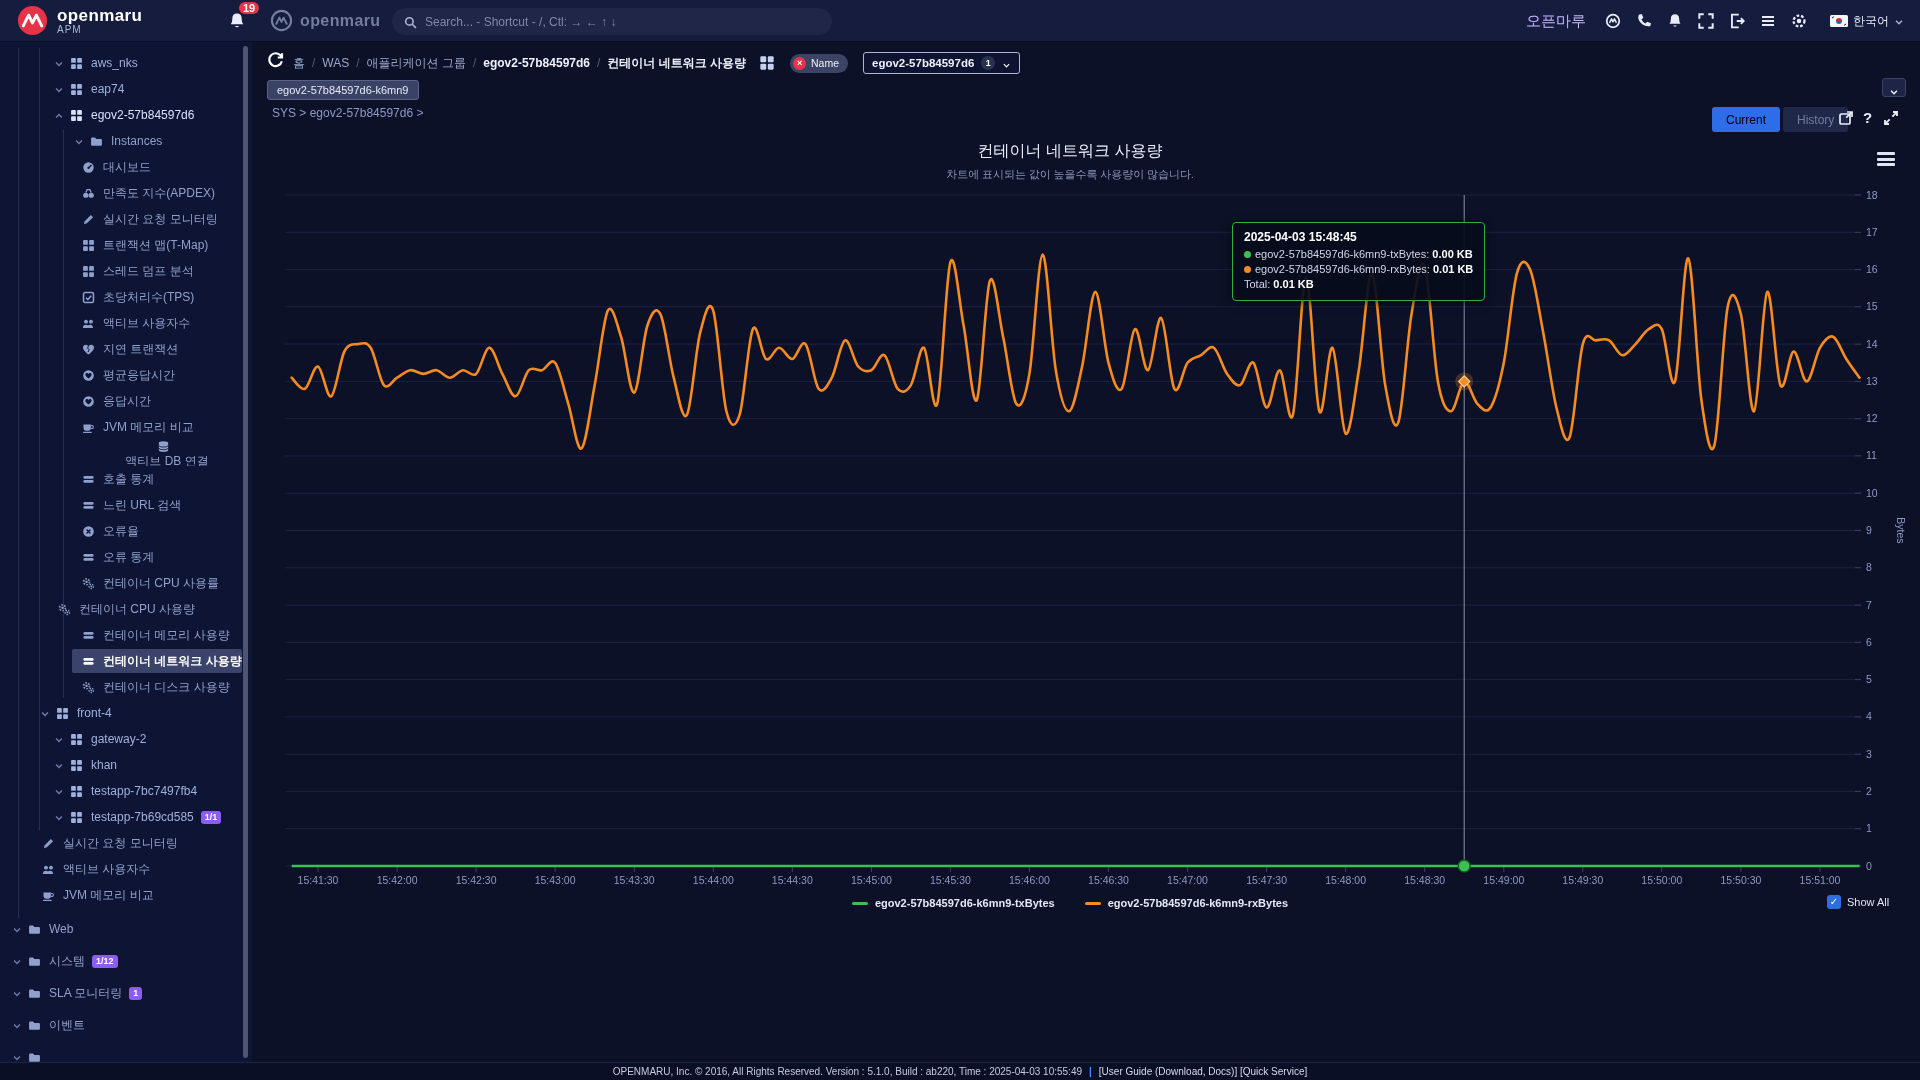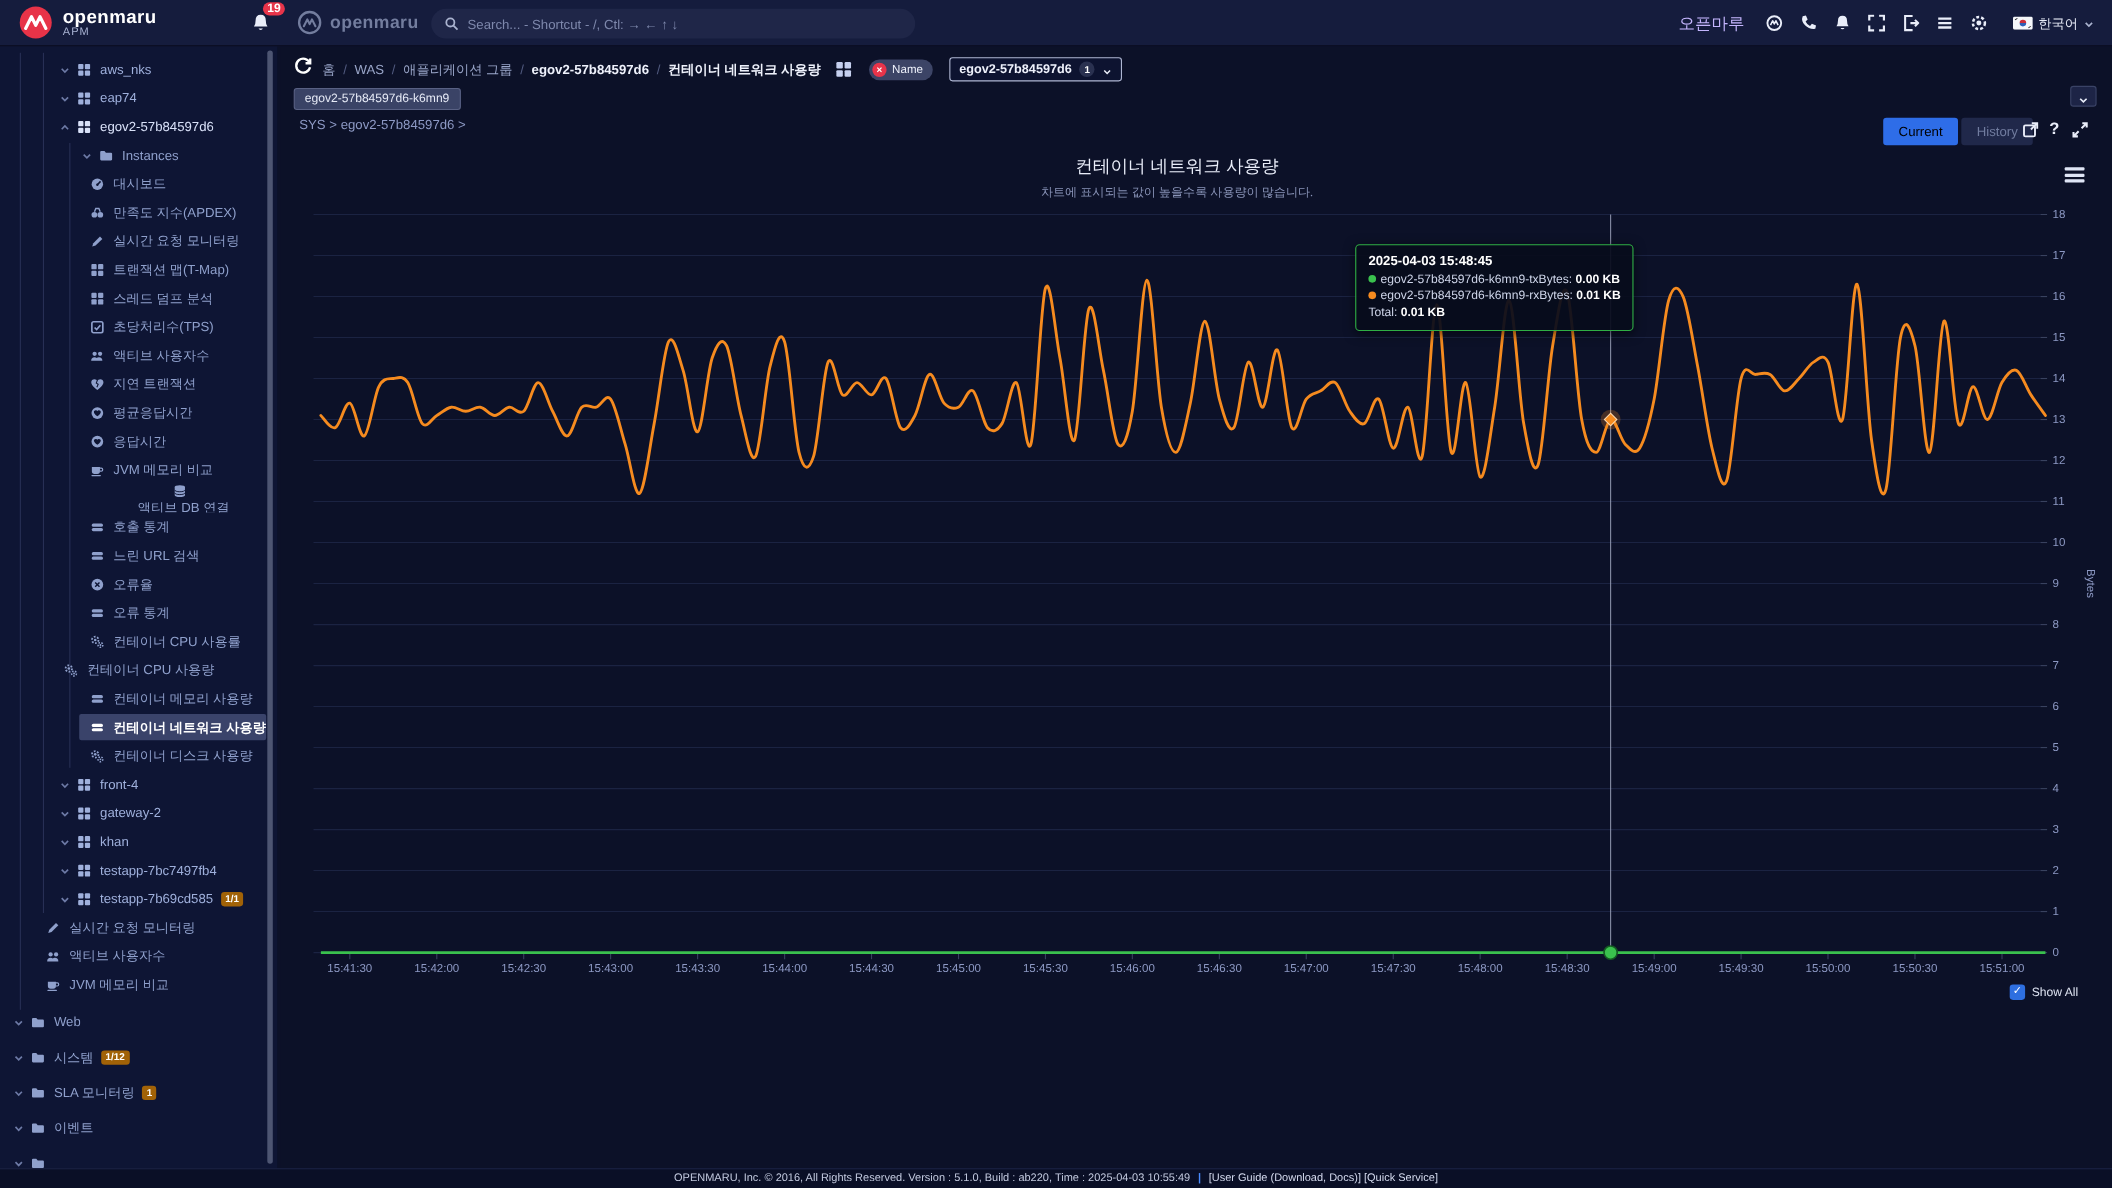--- a/index.html
+++ b/index.html
@@ -35,21 +35,21 @@
   .srow { position:relative; height:26px; display:flex; align-items:center; font-size:12px; color:#8fa0cc; cursor:pointer; white-space:nowrap; }
   .srow.top { height:32px; }
   .srow > * { position:relative; }
   .srow .caret { width:10px; height:10px; color:#6d7aa6; margin-right:6px; flex:none; }
   .srow .icn { width:13px; height:13px; margin-right:8px; flex:none; }
   .srow .lbl { overflow:hidden; text-overflow:ellipsis; }
   .srow.grp { color:#9fb0dc; }
   .srow.exp { color:#d9e1f8; }
   .srow.sel { color:#fff; font-weight:bold; }
   .selbg { position:absolute !important; left:72px; right:10px; top:1px; bottom:1px; background:#3a436a; border-radius:2px; }
-  .badge { background:#a16207; color:#fff; font-size:9px; font-weight:bold; border-radius:3px; padding:1.5px 4px; margin-left:7px; line-height:10px; }
+  .badge { background:#8b5cf6; color:#fff; font-size:9px; font-weight:bold; border-radius:3px; padding:1.5px 4px; margin-left:7px; line-height:10px; }
   .sb-scroll { position:absolute; right:4px; top:4px; width:5px; bottom:4px; background:#828aa6; opacity:.55; border-radius:3px; }
 
   
   .main { position:absolute; left:255px; top:42px; right:0; bottom:18px; background:#0c1128; }
   .refresh-btn { position:absolute; left:12px; top:9px; width:17px; height:17px; color:#fff; cursor:pointer; }
   .crumbs { position:absolute; left:38px; top:10px; display:flex; align-items:center; gap:7px; font-size:12px; }
   .crumb { color:#9aa6c9; cursor:pointer; }
   .crumb.hl { color:#eef1fb; font-weight:bold; }
   .crumb-sep { color:#525b80; }
   .grid-toggle { width:16px; height:16px; color:#c6d0ef; margin-left:6px; cursor:pointer; }
@@ -413,21 +413,21 @@
       </div>
       <div class="srow" style="padding-left: 82px;">
         <span class="icn"><svg viewBox="0 0 12 12">
             <circle cx="4.2" cy="4.4" r="2.7" fill="none" stroke="currentColor" stroke-width="1.5" stroke-dasharray="1.5 1.3"></circle>
             <circle cx="4.2" cy="4.4" r="1.1" fill="currentColor"></circle>
             <circle cx="8.6" cy="8.6" r="2" fill="none" stroke="currentColor" stroke-width="1.3" stroke-dasharray="1.2 1.1"></circle>
             <circle cx="8.6" cy="8.6" r="0.8" fill="currentColor"></circle>
           </svg></span>
         <span class="lbl">컨테이너 디스크 사용량</span>
       </div>
-      <div class="srow grp" style="padding-left: 54px; text-align: right;">
+      <div class="srow grp" style="padding-left: 40px; text-align: right;">
         <span class="caret"><svg viewBox="0 0 12 12">
             <path d="M2.5 4.2 L6 7.8 L9.5 4.2" fill="none" stroke="currentColor" stroke-width="1.8"></path>
           </svg></span>
         <span class="icn"><svg viewBox="0 0 12 12">
             <g fill="currentColor">
               <rect x="1" y="1" width="4.4" height="4.4" rx="0.8"></rect>
               <rect x="6.6" y="1" width="4.4" height="4.4" rx="0.8"></rect>
               <rect x="1" y="6.6" width="4.4" height="4.4" rx="0.8"></rect>
               <rect x="6.6" y="6.6" width="4.4" height="4.4" rx="0.8"></rect>
             </g>
@@ -750,20 +750,30 @@
 
   <div class="tooltip">
     <div class="tt-title">2025-04-03 15:48:45</div>
     <div id="tt-rows">
         <div class="tt-row"><span class="tt-dot" style="background:#3ac14e"></span><span>egov2-57b84597d6-k6mn9-txBytes:</span> <span class="tt-val">0.00 KB</span></div>
         <div class="tt-row"><span class="tt-dot" style="background:#f68b1f"></span><span>egov2-57b84597d6-k6mn9-rxBytes:</span> <span class="tt-val">0.01 KB</span></div>
       </div>
     <div class="tt-row"><span>Total:</span> <span class="tt-val">0.01 KB</span></div>
   </div>
 
+  <div class="legend" id="legend">
+      <span class="lg-item">
+        <span class="lg-dash" style="background:#3ac14e"></span>
+        <span class="lg-txt">egov2-57b84597d6-k6mn9-txBytes</span>
+      </span>
+      <span class="lg-item">
+        <span class="lg-dash" style="background:#f68b1f"></span>
+        <span class="lg-txt">egov2-57b84597d6-k6mn9-rxBytes</span>
+      </span>
+    </div>
 
   <div class="showall">
     <span class="cb">✓</span>
     <span class="sa-lbl">Show All</span>
   </div>
 </div>
 
 <div class="footer">
   <span>OPENMARU, Inc. © 2016, All Rights Reserved.  Version : 5.1.0, Build : ab220, Time : 2025-04-03 10:55:49</span>
   <span class="fsep">|</span>

